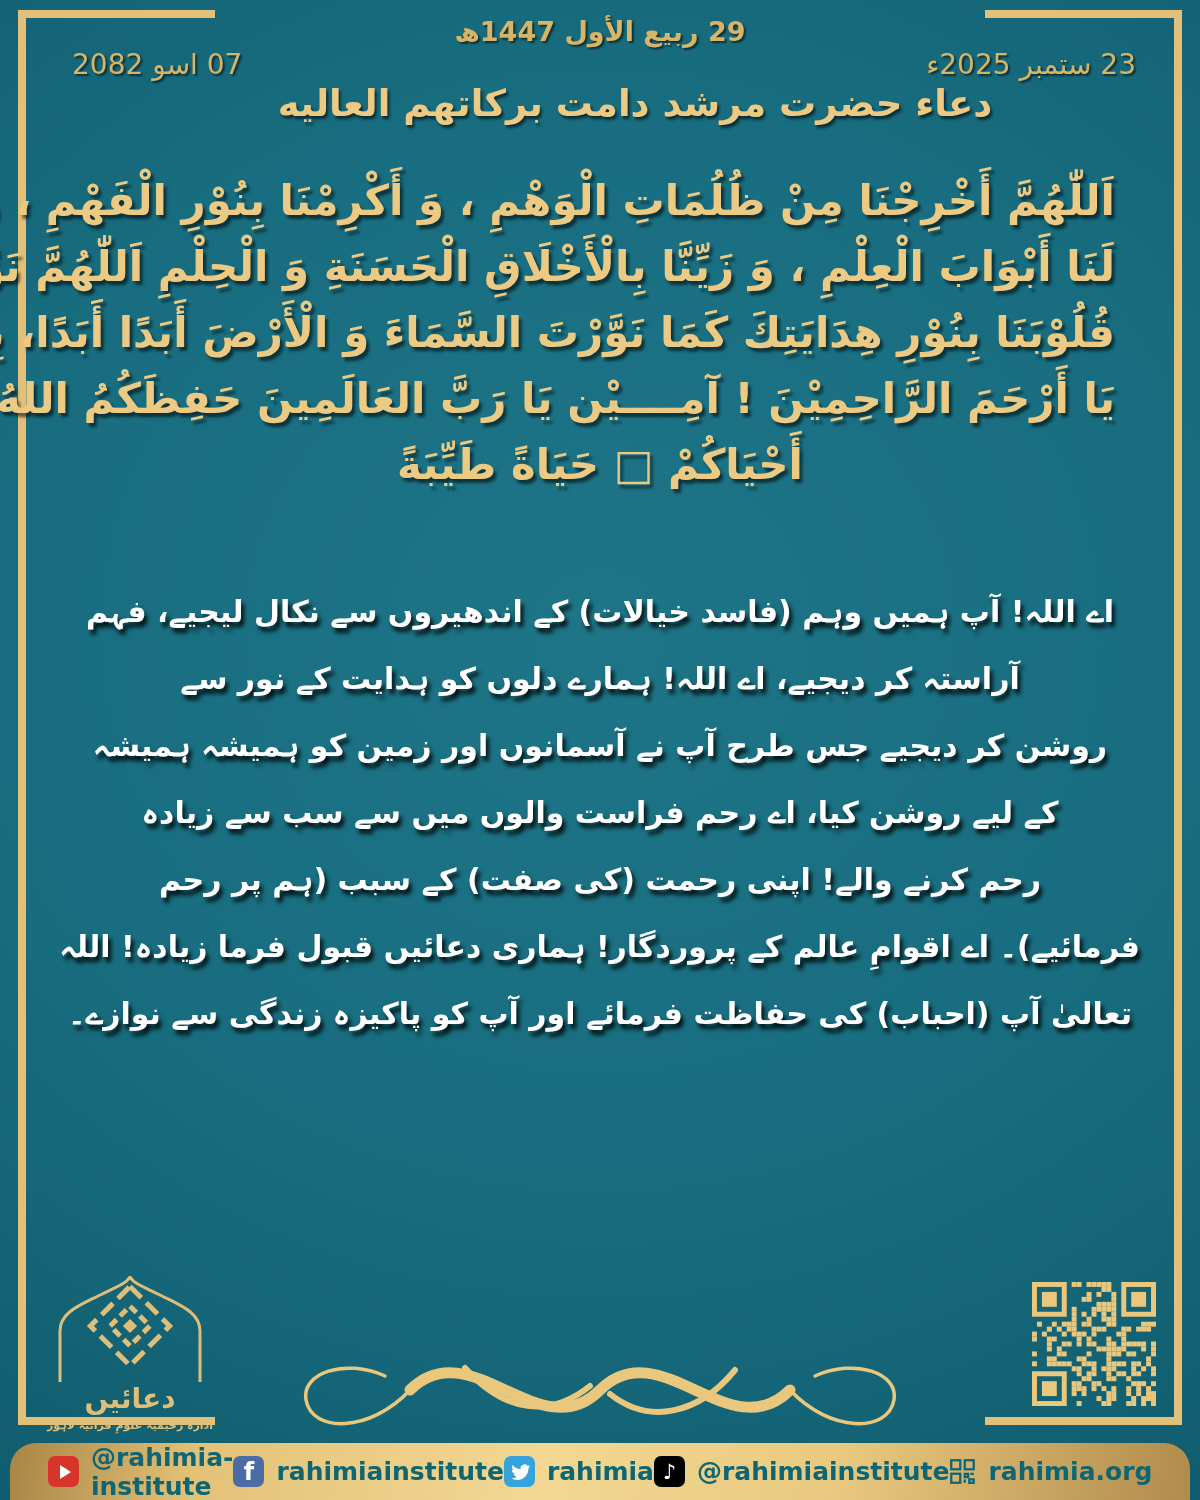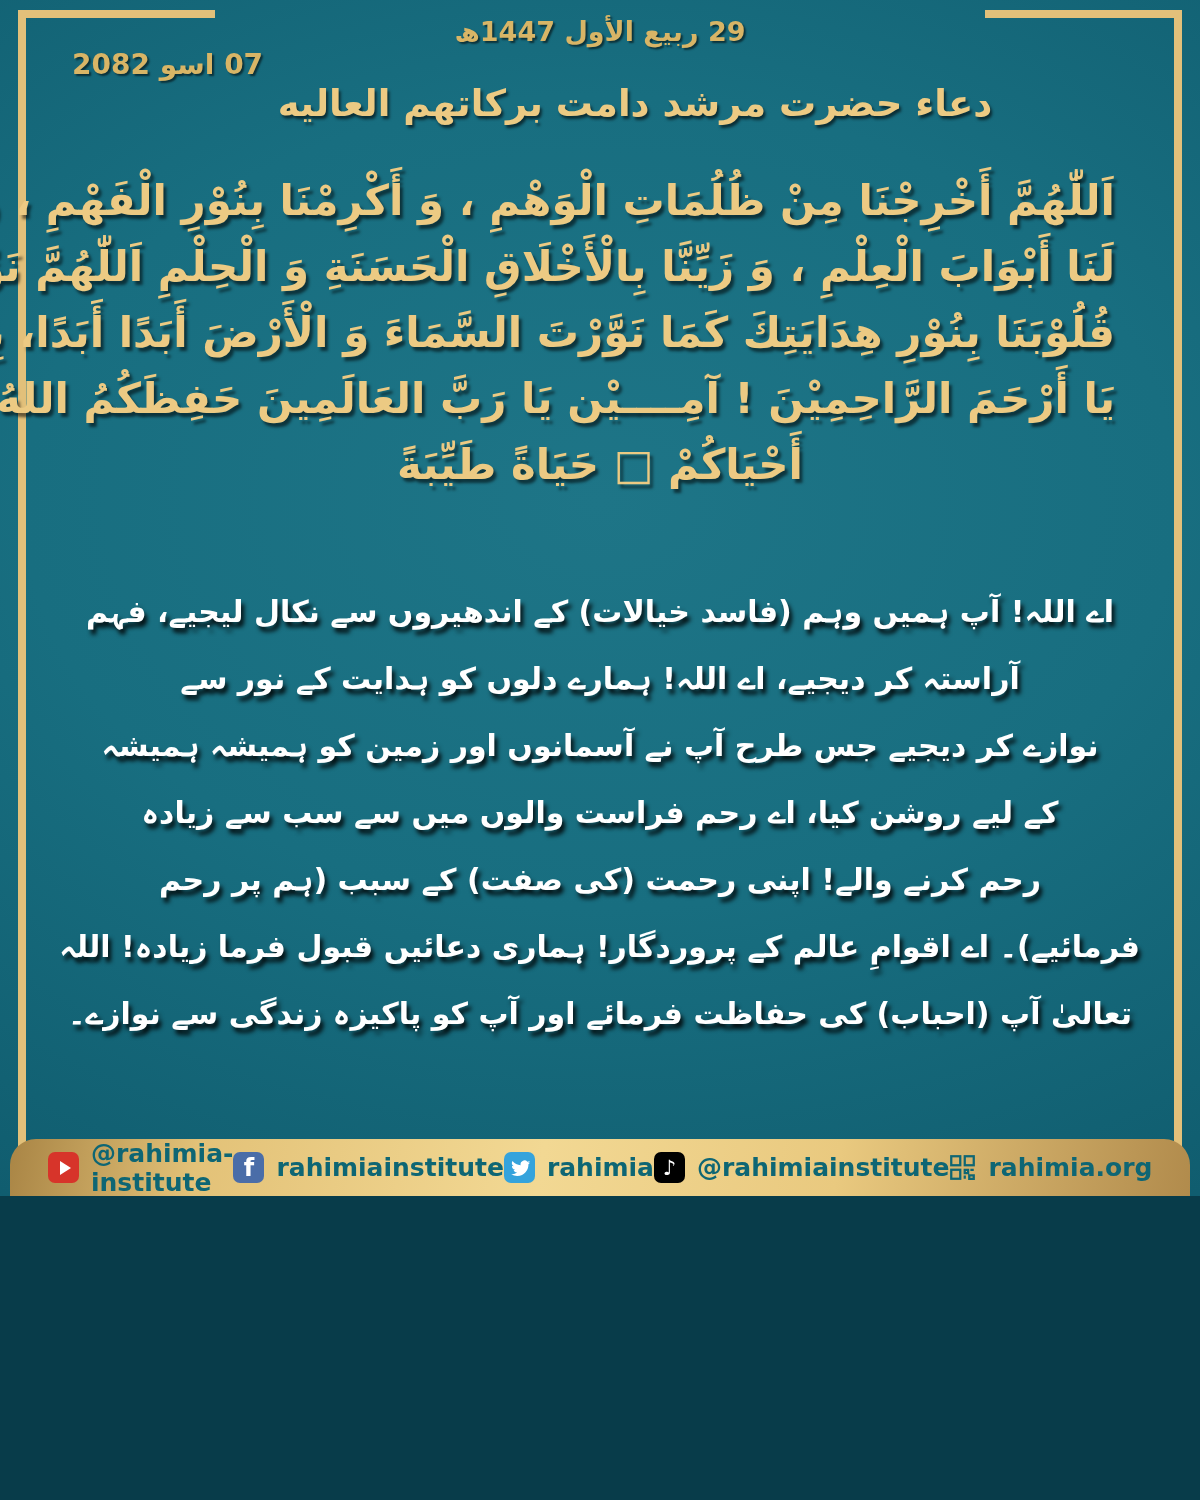--- a/index.html
+++ b/index.html
@@ -1,26 +1,26 @@
 <!DOCTYPE html>
 <html><head>
 <meta charset="utf-8">
 <style>
   html,body{margin:0;padding:0;background:#083c4a;}
   .poster{
-    position:relative;width:1200px;height:1196px;overflow:hidden;
+    position:relative;width:1200px;height:1500px;overflow:hidden;
     background:radial-gradient(120% 85% at 50% 42%, #1e7587 0%, #186e80 40%, #115f71 75%, #0c5466 100%);
     font-family:"DejaVu Sans", sans-serif;
   }
   
   .frame-seg{position:absolute;background:#e2c07a;}
   
   .hijri-date{position:absolute;top:16px;left:0;width:100%;text-align:center;
     font-size:27px;font-weight:bold;color:#d8b566;text-shadow:2px 2px 2px rgba(0,0,0,.55);}
-  .side-date{position:absolute;top:48px;font-size:28px;font-weight:bold;color:#d8b566;
+  .side-date{position:absolute;top:48px;font-size:28px;font-weight:normal;color:#d8b566;
     text-shadow:2px 2px 2px rgba(0,0,0,.55);}
   .greg-date{right:64px;}
   .bikrami-date{left:72px;}
   .page-title{position:absolute;top:82px;left:0;width:100%;text-align:center;
     font-size:37px;font-weight:bold;color:#ecca83;text-shadow:2px 3px 3px rgba(0,0,0,.6);padding-left:35px;}
   
   .arabic-prayer{position:absolute;top:168px;left:85px;right:85px;text-align:center;}
   .arabic-line{font-size:42px;font-weight:bold;line-height:66px;color:#ecca83;
     text-shadow:3px 4px 3px rgba(0,0,0,.55);white-space:nowrap;}
   
@@ -58,35 +58,36 @@
   <div>
     <div class="frame-seg" style="left:18px;top:10px;width:8px;height:1415px;"></div>
     <div class="frame-seg" style="left:1174px;top:10px;width:8px;height:1415px;"></div>
     <div class="frame-seg" style="left:18px;top:10px;width:197px;height:8px;"></div>
     <div class="frame-seg" style="left:985px;top:10px;width:197px;height:8px;"></div>
     <div class="frame-seg" style="left:18px;top:1417px;width:197px;height:8px;"></div>
     <div class="frame-seg" style="left:985px;top:1417px;width:197px;height:8px;"></div>
   </div>
 
   <div class="hijri-date" dir="rtl">29 ربيع الأول 1447ھ</div>
+  <div class="side-date greg-date" dir="rtl">23 ستمبر 2025ء</div>
   <div class="side-date bikrami-date" dir="rtl">07 اسو 2082</div>
   <div class="page-title" dir="rtl">دعاء حضرت مرشد دامت بركاتهم العاليه</div>
 
   <div class="arabic-prayer" dir="rtl">
     <div class="arabic-line">اَللّٰهُمَّ أَخْرِجْنَا مِنْ ظُلُمَاتِ الْوَهْمِ ، وَ أَكْرِمْنَا بِنُوْرِ الْفَهْمِ ، وَ افْتَحْ</div>
     <div class="arabic-line">لَنَا أَبْوَابَ الْعِلْمِ ، وَ زَيِّنَّا بِالْأَخْلَاقِ الْحَسَنَةِ وَ الْحِلْمِ اَللّٰهُمَّ نَوِّرْ</div>
     <div class="arabic-line">قُلُوْبَنَا بِنُوْرِ هِدَايَتِكَ كَمَا نَوَّرْتَ السَّمَاءَ وَ الْأَرْضَ أَبَدًا أَبَدًا، بِرَحْمَتِكَ</div>
     <div class="arabic-line">يَا أَرْحَمَ الرَّاحِمِيْنَ ! آمِــــيْن يَا رَبَّ العَالَمِينَ حَفِظَكُمُ اللهُ وَ</div>
     <div class="arabic-line">أَحْيَاكُمْ □ حَيَاةً طَيِّبَةً</div>
   </div>
 
   <div class="urdu-translation" dir="rtl">
     <div class="urdu-line">اے اللہ! آپ ہمیں وہم (فاسد خیالات) کے اندھیروں سے نکال لیجیے، فہم</div>
     <div class="urdu-line">آراستہ کر دیجیے، اے اللہ! ہمارے دلوں کو ہدایت کے نور سے</div>
-    <div class="urdu-line">نوازے کر دیجیے جس طرح آپ نے آسمانوں اور زمین کو ہمیشہ ہمیشہ</div>
+    <div class="urdu-line">روشن کر دیجیے جس طرح آپ نے آسمانوں اور زمین کو ہمیشہ ہمیشہ</div>
     <div class="urdu-line">کے لیے روشن کیا، اے رحم فراست والوں میں سے سب سے زیادہ</div>
     <div class="urdu-line">رحم کرنے والے! اپنی رحمت (کی صفت) کے سبب (ہم پر رحم</div>
     <div class="urdu-line">فرمائیے)۔ اے اقوامِ عالم کے پروردگار! ہماری دعائیں قبول فرما زیادہ! اللہ</div>
     <div class="urdu-line">تعالیٰ آپ (احباب) کی حفاظت فرمائے اور آپ کو پاکیزہ زندگی سے نوازے۔</div>
   </div>
 
   <div class="logo">
     <svg width="160" height="106" viewBox="0 0 160 106">
       <path d="M10,106 V55 C10,37 28,30 48,20 C64,12 76,8 80,1 C84,8 96,12 112,20 C132,30 150,37 150,55 V106" fill="none" stroke="#dfbe79" stroke-width="3"></path>
       <g transform="rotate(45 80 50)">

